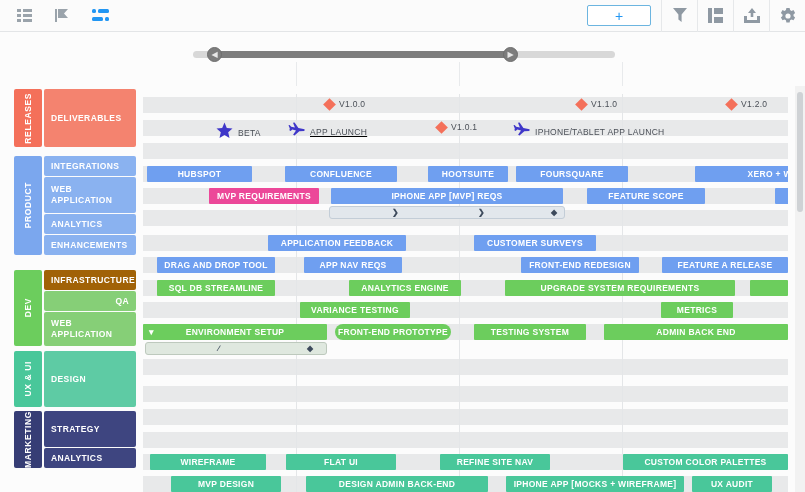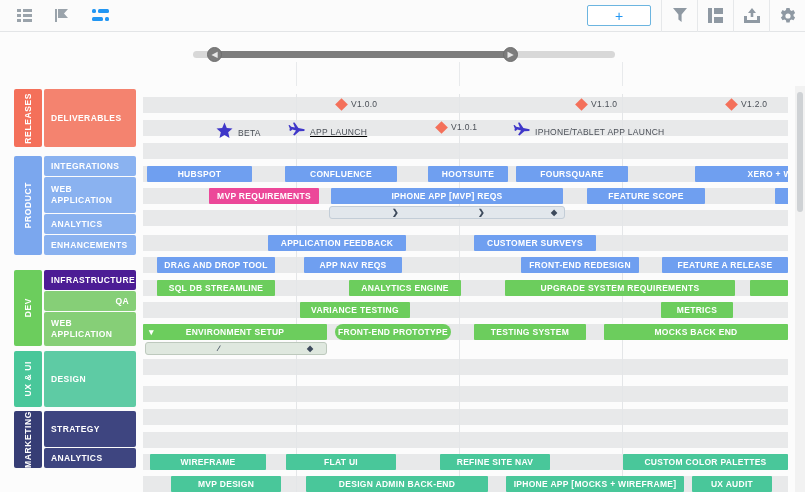--- a/index.html
+++ b/index.html
@@ -227,21 +227,21 @@
         </div>
         <div class="lane-label" style="top: 128px; height: 20px; background: rgb(138, 178, 240);">
           <span>ANALYTICS</span>
         </div>
         <div class="lane-label" style="top: 149px; height: 20px; background: rgb(138, 178, 240);">
           <span>ENHANCEMENTS</span>
         </div>
         <div class="grp-bar" style="left: 14px; top: 184px; height: 76px; background: rgb(108, 205, 93);">
           <span>DEV</span>
         </div>
-        <div class="lane-label" style="top: 184px; height: 20px; background: #4c1d95; align-items: center;">
+        <div class="lane-label" style="top: 184px; height: 20px; background: #a16207; align-items: center;">
           <span>INFRASTRUCTURE</span>
         </div>
         <div class="lane-label" style="top: 205px; height: 20px; background: rgb(134, 207, 119); justify-content: flex-end;">
           <span>QA</span>
         </div>
         <div class="lane-label" style="top: 226px; height: 34px; background: rgb(134, 207, 119);">
           <span>WEB APPLICATION</span>
         </div>
         <div class="grp-bar" style="left: 14px; top: 265px; height: 56px; background: rgb(73, 199, 154);">
           <span>UX &amp; UI</span>
@@ -347,21 +347,21 @@
           <span class="chev">▾</span>
           <span>ENVIRONMENT SETUP</span>
         </div>
         <div class="bar" style="left: 192px; top: 230px; width: 116px; height: 16px; background: rgb(108, 205, 93); border-radius: 8px;">
           <span>FRONT-END PROTOTYPE</span>
         </div>
         <div class="bar" style="left: 331px; top: 230px; width: 112px; height: 16px; background: rgb(108, 205, 93);">
           <span>TESTING SYSTEM</span>
         </div>
         <div class="bar" style="left: 461px; top: 230px; width: 184px; height: 16px; background: rgb(108, 205, 93);">
-          <span>MOCKS BACK END</span>
+          <span>ADMIN BACK END</span>
         </div>
         <div class="bar" style="left: 7px; top: 360px; width: 116px; height: 16px; background: rgb(73, 199, 154);">
           <span>WIREFRAME</span>
         </div>
         <div class="bar" style="left: 143px; top: 360px; width: 110px; height: 16px; background: rgb(73, 199, 154);">
           <span>FLAT UI</span>
         </div>
         <div class="bar" style="left: 297px; top: 360px; width: 110px; height: 16px; background: rgb(73, 199, 154);">
           <span>REFINE SITE NAV</span>
         </div>
@@ -392,21 +392,21 @@
       </div>
   </div>
 
   <div class="vscroll">
     <div class="vscroll-thumb"></div>
   </div>
 
 <div class="qdiv" style="left: 296px; height: 24px;"></div>
     <div class="qdiv" style="left: 459px; height: 24px;"></div>
     <div class="qdiv" style="left: 622px; height: 24px;"></div>
-    <div class="ms" style="left: 289px; top: 99px; padding-left: 48px;">
+    <div class="ms" style="left: 277px; top: 99px; padding-left: 48px;">
       <div class="diamond" style="background: rgb(244, 112, 90);"></div>
       <span class="ms-label">V1.0.0</span>
     </div>
     <div class="ms" style="left: 577px; top: 99px;">
       <div class="diamond" style="background: rgb(244, 112, 90);"></div>
       <span class="ms-label">V1.1.0</span>
     </div>
     <div class="ms" style="left: 727px; top: 99px;">
       <div class="diamond" style="background: rgb(244, 112, 90);"></div>
       <span class="ms-label">V1.2.0</span>

